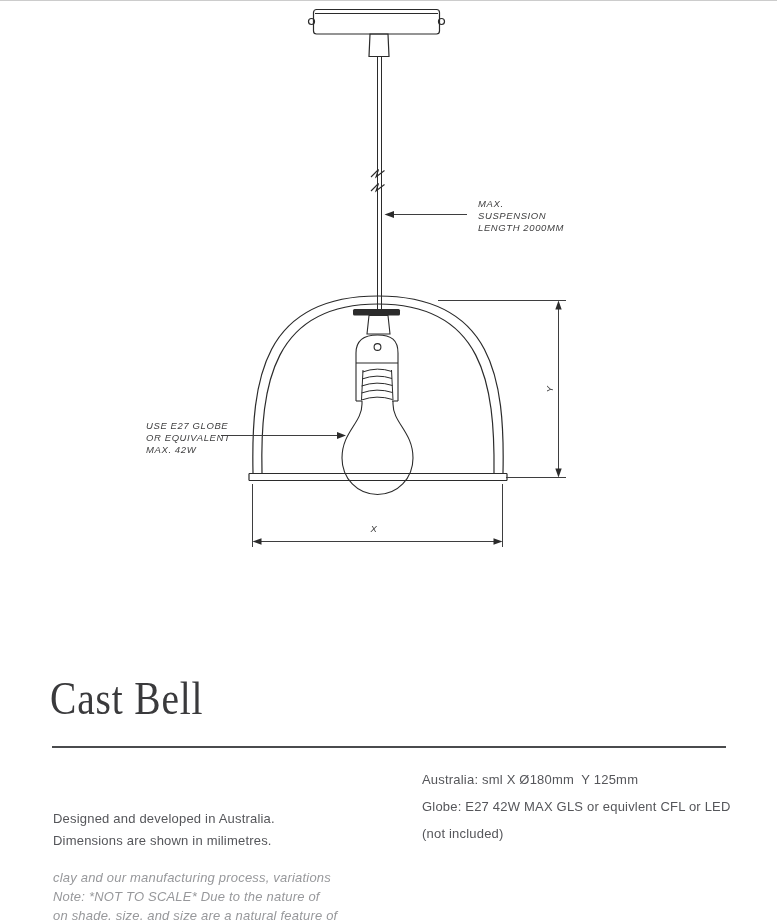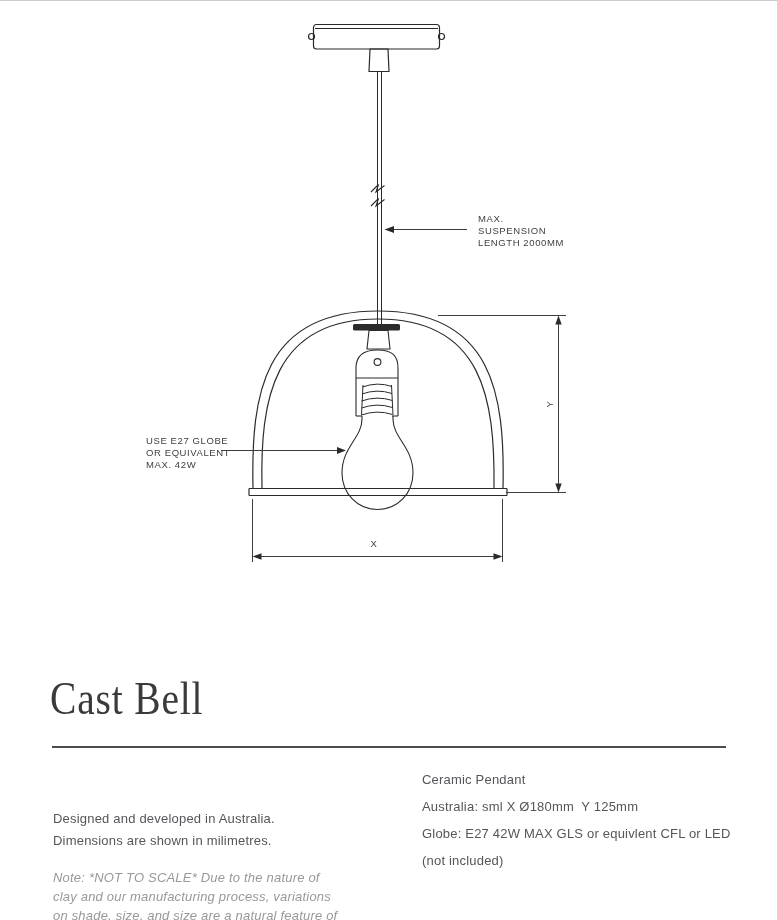--- a/index.html
+++ b/index.html
@@ -8,21 +8,21 @@
     background:#ffffff;
     position:relative;
     font-family:"Liberation Sans", sans-serif;
     overflow:hidden;
   }
   .top-rule{
     position:absolute;top:0;left:0;width:777px;height:1px;
     background:#cccccc;
   }
   .drawing-wrap{
-    position:absolute;top:16px;left:0;width:711px;height:565px;
+    position:absolute;top:1px;left:0;width:711px;height:565px;font-style:italic;
   }
   svg text{
     font-family:"Liberation Sans", sans-serif;
   }
   .dim-label{
     font-size:9.5px;
     fill:#3e3e3f;
     letter-spacing:0.6px;
   }
   .page-title{
@@ -190,24 +190,23 @@
 <h1 class="page-title">Cast Bell</h1>
 
 <div class="divider"></div>
 
 <div class="col-left">
   <div class="intro">
     <div>Designed and developed in Australia.</div>
     <div>Dimensions are shown in milimetres.</div>
   </div>
   <div class="note">
+    <div>clay and our manufacturing process, variations</div>
     <div>Note: *NOT TO SCALE* Due to the nature of</div>
-    <div>clay and our manufacturing process, variations</div>
     <div>on shade, size, and size are a natural feature of</div>
   </div>
 </div>
 
 <div class="col-right">
-  <div class="spec-line">Ceramic Pendant</div>
   <div class="spec-line">Australia: sml X Ø180mm  Y 125mm</div>
   <div class="spec-line">Globe: E27 42W MAX GLS or equivlent CFL or LED</div>
   <div class="spec-line">(not included)</div>
 </div>
 
 </body></html>

